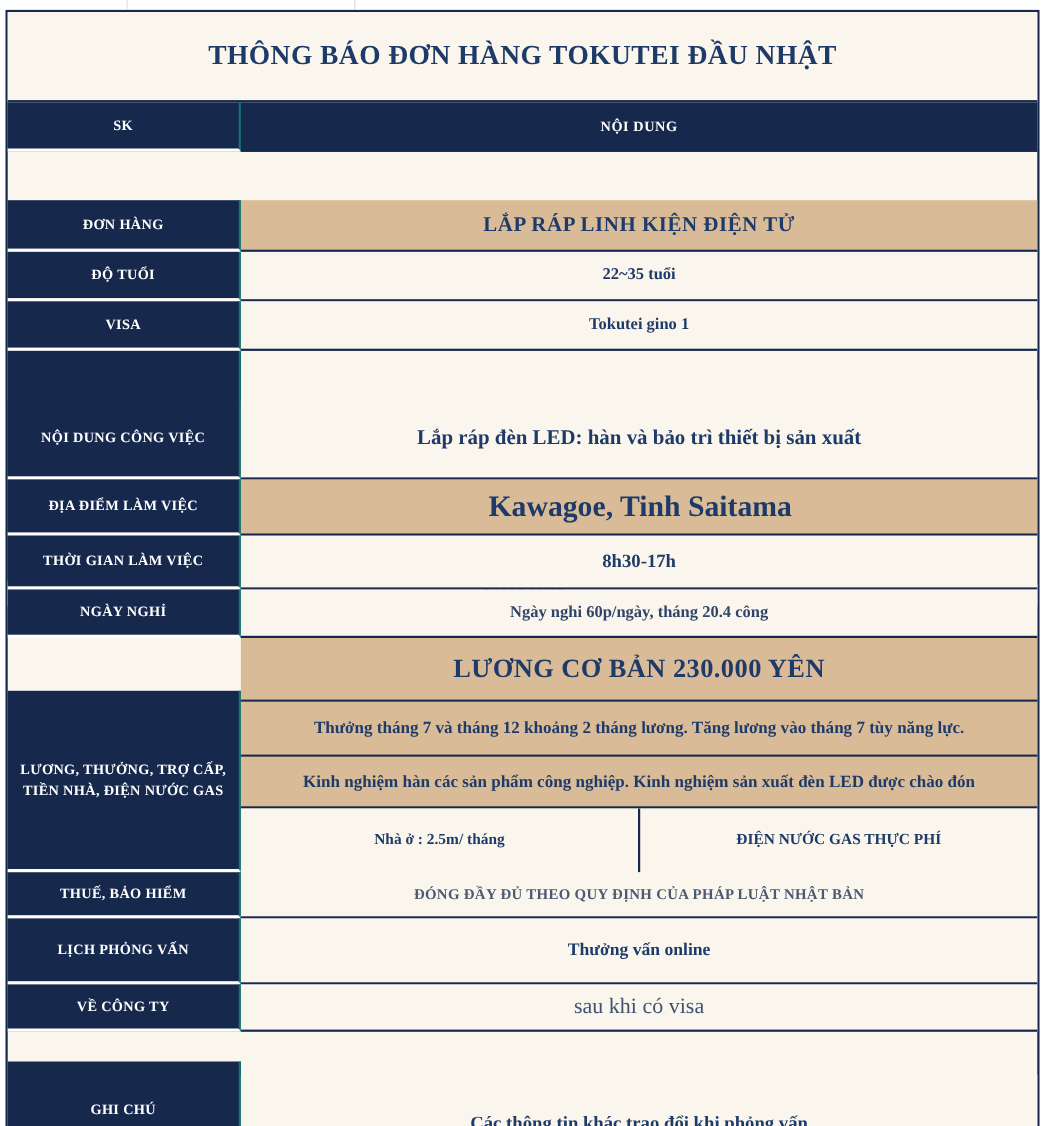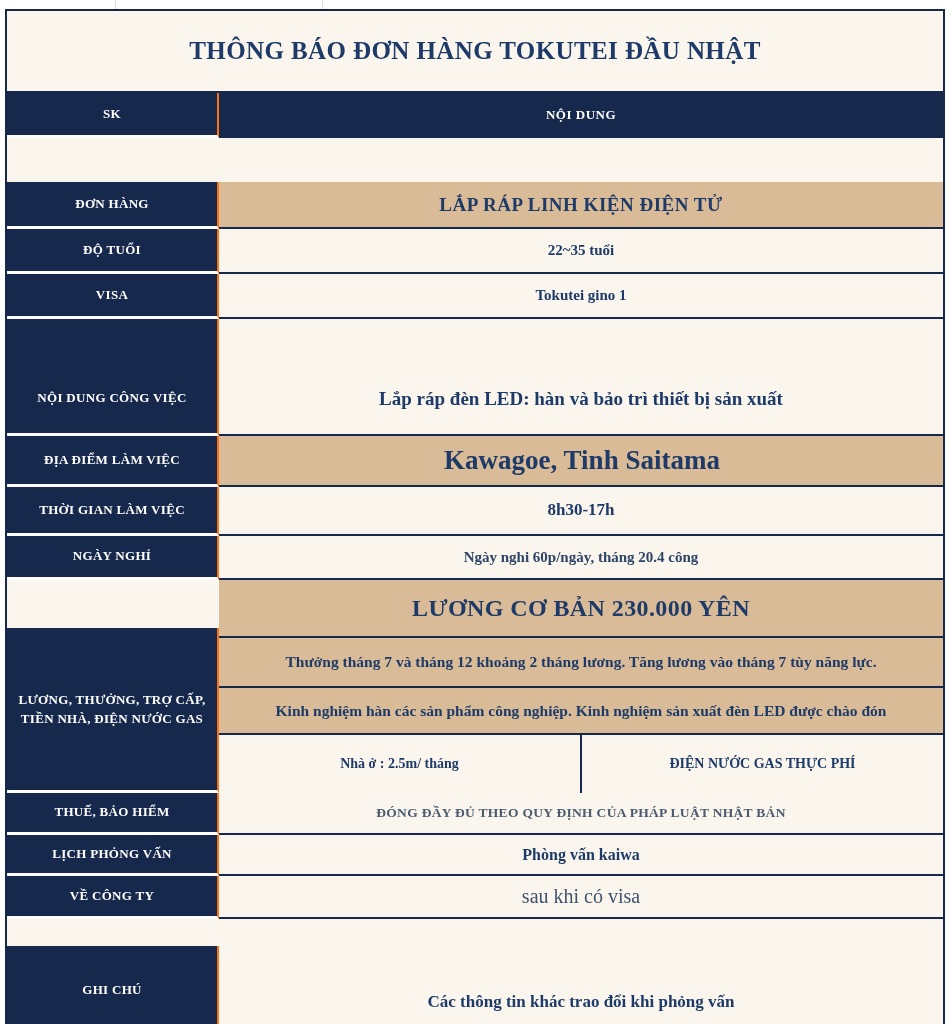--- a/index.html
+++ b/index.html
@@ -26,21 +26,21 @@
   .title-text{
     font-size:25px;font-weight:bold;color:var(--text-navy,#1c3564);
     letter-spacing:0.4px;
   }
   .row{display:flex;box-sizing:border-box;}
   .label-cell{
     width:212px;flex:0 0 212px;box-sizing:border-box;
     background:var(--navy,#16294d);
     color:#ffffff;font-weight:bold;font-size:13px;letter-spacing:0.3px;
     display:flex;align-items:center;justify-content:center;text-align:center;
-    border-right:2px solid #f97316;
+    border-right:2px solid #0f766e;
     border-bottom:3px solid #ffffff;
     padding:0 8px;line-height:1.4;
   }
   .content-cell{
     flex:1;box-sizing:border-box;
     display:flex;align-items:center;justify-content:center;text-align:center;
     border-bottom:2px solid var(--navy,#16294d);
     padding:0 12px;line-height:1.35;
   }
   .bg-tan{background:var(--tan,#d9bc97);}
@@ -52,21 +52,21 @@
   #row-do-tuoi{height:45px;}
   #row-visa{height:45px;}
   #row-tieng-nhat{height:43px;}
   #row-so-luong{height:45px;flex-direction:column;}
   #row-noi-dung-cv{height:72px;}
   #row-dia-diem{height:51px;}
   #row-thoi-gian{height:49px;}
   #row-ngay-nghi{height:44px;}
   #row-luong{height:213px;}
   #row-thue{height:42px;}
-  #row-phong-van{height:41px;}
+  #row-phong-van{height:60px;}
   #row-ve-cong-ty{height:43px;}
   #row-ghi-chu{height:88px;margin-top:27px;}
   #row-ghi-chu .label-cell{border-bottom:none;}
   #row-ghi-chu .content-cell{border-bottom:none;}
 
   
   #row-header .label-cell{font-size:13px;}
   #row-header .content-cell{
     background:var(--navy,#16294d);color:#ffffff;font-weight:bold;font-size:13px;
     letter-spacing:0.5px;border-bottom:2px solid var(--navy,#16294d);
@@ -182,21 +182,21 @@
     </div>
   </div>
 
   <div class="row" id="row-thue">
     <div class="label-cell">THUẾ, BẢO HIỂM</div>
     <div class="content-cell bg-cream v-thue">ĐÓNG ĐẦY ĐỦ THEO QUY ĐỊNH CỦA PHÁP LUẬT NHẬT BẢN</div>
   </div>
 
   <div class="row" id="row-phong-van">
     <div class="label-cell">LỊCH PHỎNG VẤN</div>
-    <div class="content-cell bg-cream v-pv">Phòng vấn kaiwa</div>
+    <div class="content-cell bg-cream v-pv">Thưởng vấn online</div>
   </div>
 
   <div class="row" id="row-ve-cong-ty">
     <div class="label-cell">VỀ CÔNG TY</div>
     <div class="content-cell bg-cream v-visa-ct">sau khi có visa</div>
   </div>
 
   <div class="row" id="row-ghi-chu">
     <div class="label-cell">GHI CHÚ</div>
     <div class="content-cell bg-cream v-note">Các thông tin khác trao đổi khi phỏng vấn</div>

